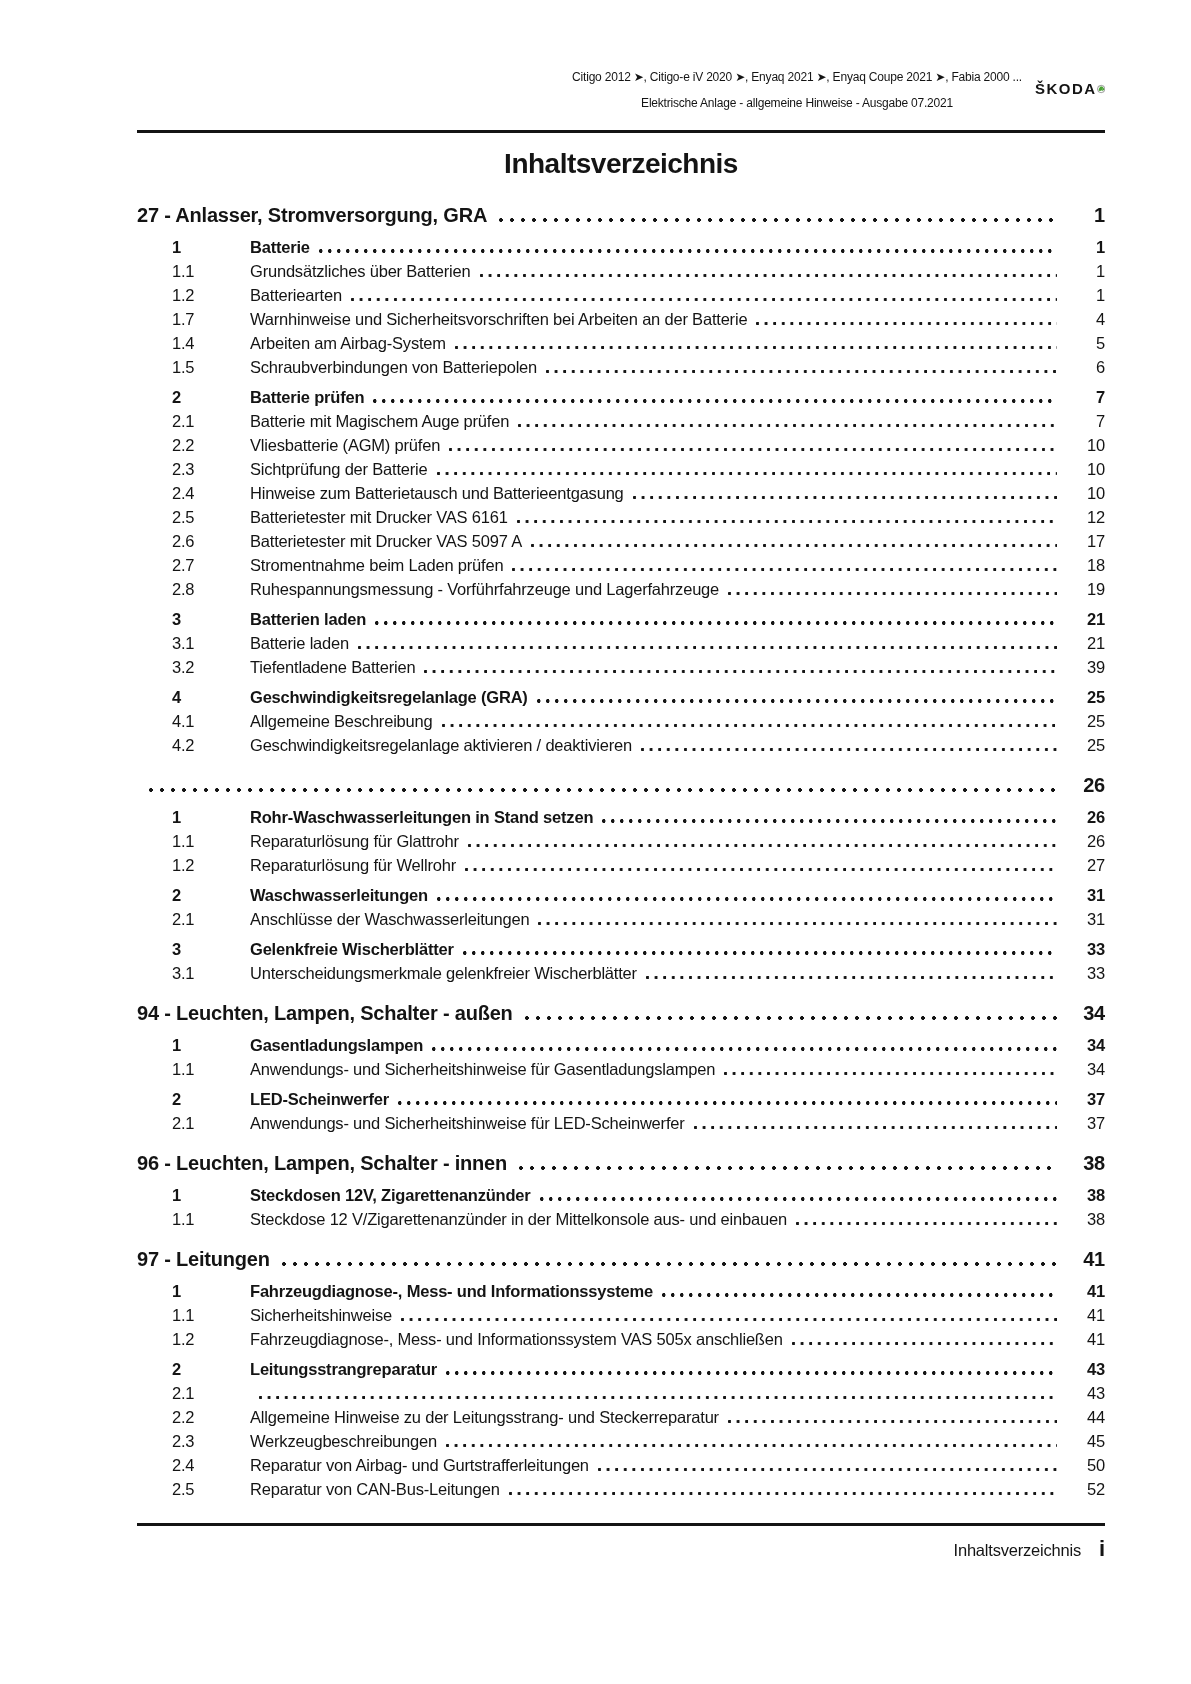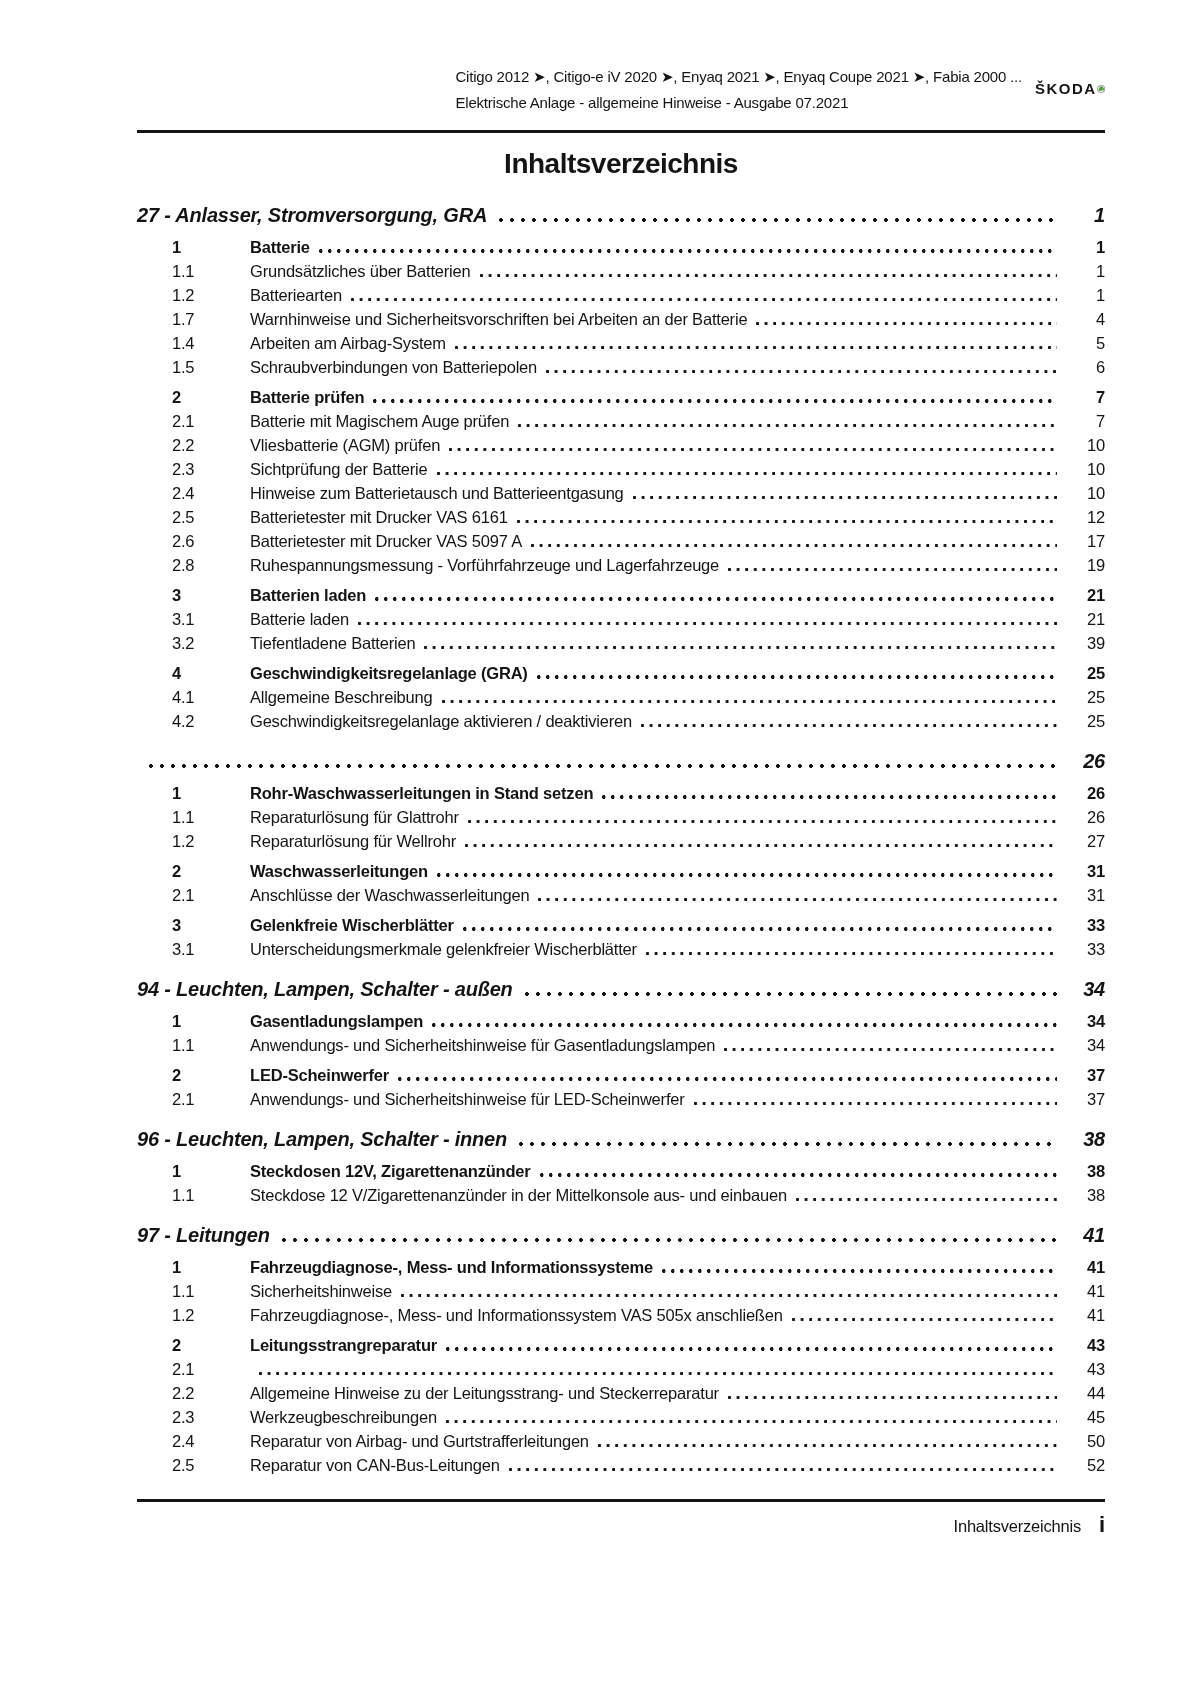--- a/index.html
+++ b/index.html
@@ -12,21 +12,21 @@
     font-family:"Liberation Sans","DejaVu Sans",sans-serif;
     letter-spacing:-0.2px;
     overflow:hidden;
   }
   
   .hdr{
     display:flex;justify-content:flex-end;align-items:flex-end;
     padding:58px 86px 0 137px;gap:13px;
   }
   .hdr-text{
-    text-align:left;font-size:15px;line-height:26px;
+    text-align:center;font-size:12px;line-height:26px;
     padding-bottom:4px;white-space:nowrap;
   }
   .logo{display:flex;align-items:center;width:70px;flex:0 0 auto;}
   .logo-word{font-weight:700;font-size:15px;letter-spacing:1.5px;line-height:18px;}
   .rule{
     margin:10px 86px 0 137px;
     border-top:3px solid #141414;
     height:0;
   }
   .footer-rule{margin-top:22px;}
@@ -35,21 +35,21 @@
     margin:12px 86px 18px 137px;
     text-align:center;
     font-size:28px;font-weight:700;letter-spacing:-0.5px;
     line-height:38px;
   }
   
   #toc{margin:0 86px 0 137px;}
   .chapter-block{margin-top:14px;}
   .row{display:flex;align-items:stretch;white-space:nowrap;}
   .row.chapter{
-    font-size:20px;font-weight:700;line-height:28px;margin-bottom:2px;font-style:italic;
+    font-size:20px;font-weight:700;line-height:28px;margin-bottom:2px;
   }
   .row.entry{font-size:16.5px;line-height:24px;padding-left:35px;}
   .row.entry.bold{font-weight:700;margin-top:6px;}
   .num{flex:0 0 78px;}
   .etitle,.label{flex:0 0 auto;}
   .page-no{flex:0 0 44px;text-align:right;}
   .dots{
     flex:1 1 auto;min-width:18px;margin:0 4px 0 9px;
     background-image:radial-gradient(circle at 1.5px 50%, #151515 1.45px, transparent 1.85px);
     background-size:8.6px 3.4px;
@@ -178,20 +178,26 @@
           <span class="dots"></span>
           <span class="page-no">12</span>
         </div>
         <div class="row entry">
           <span class="num">2.6</span>
           <span class="etitle">Batterietester mit Drucker VAS 5097 A</span>
           <span class="dots"></span>
           <span class="page-no">17</span>
         </div>
         <div class="row entry">
+          <span class="num">2.7</span>
+          <span class="etitle">Stromentnahme beim Laden prüfen</span>
+          <span class="dots"></span>
+          <span class="page-no">18</span>
+        </div>
+        <div class="row entry">
           <span class="num">2.8</span>
           <span class="etitle">Ruhespannungsmessung - Vorführfahrzeuge und Lagerfahrzeuge</span>
           <span class="dots"></span>
           <span class="page-no">19</span>
         </div>
         <div class="row entry bold">
           <span class="num">3</span>
           <span class="etitle">Batterien laden</span>
           <span class="dots"></span>
           <span class="page-no">21</span>

